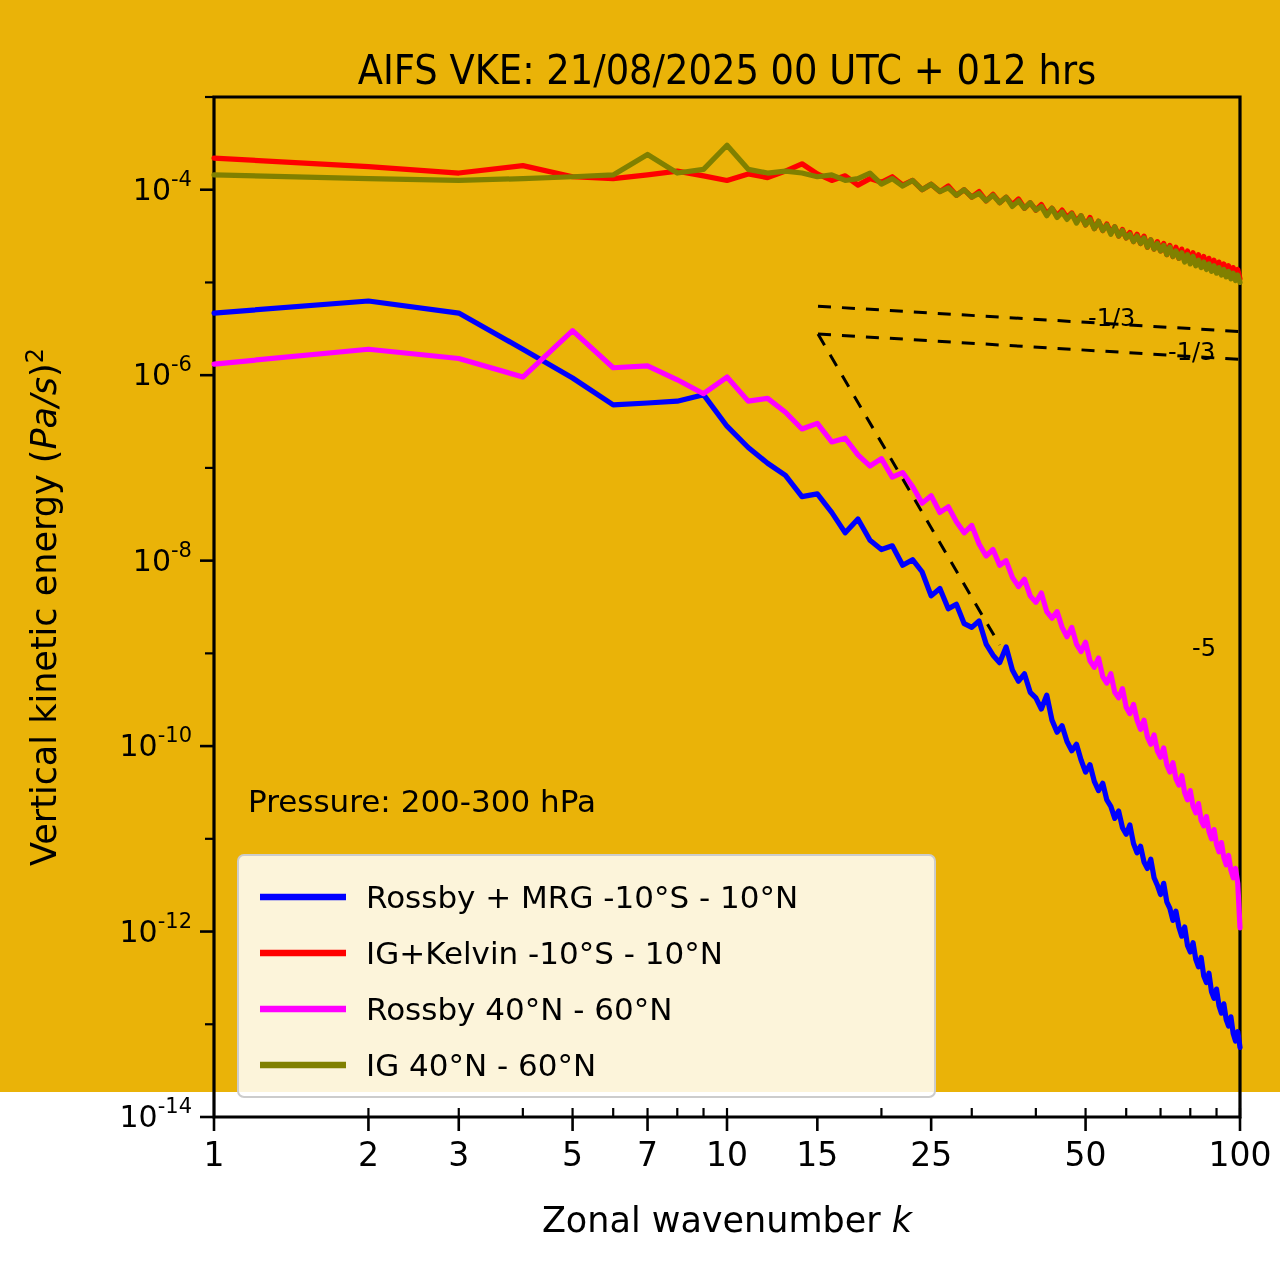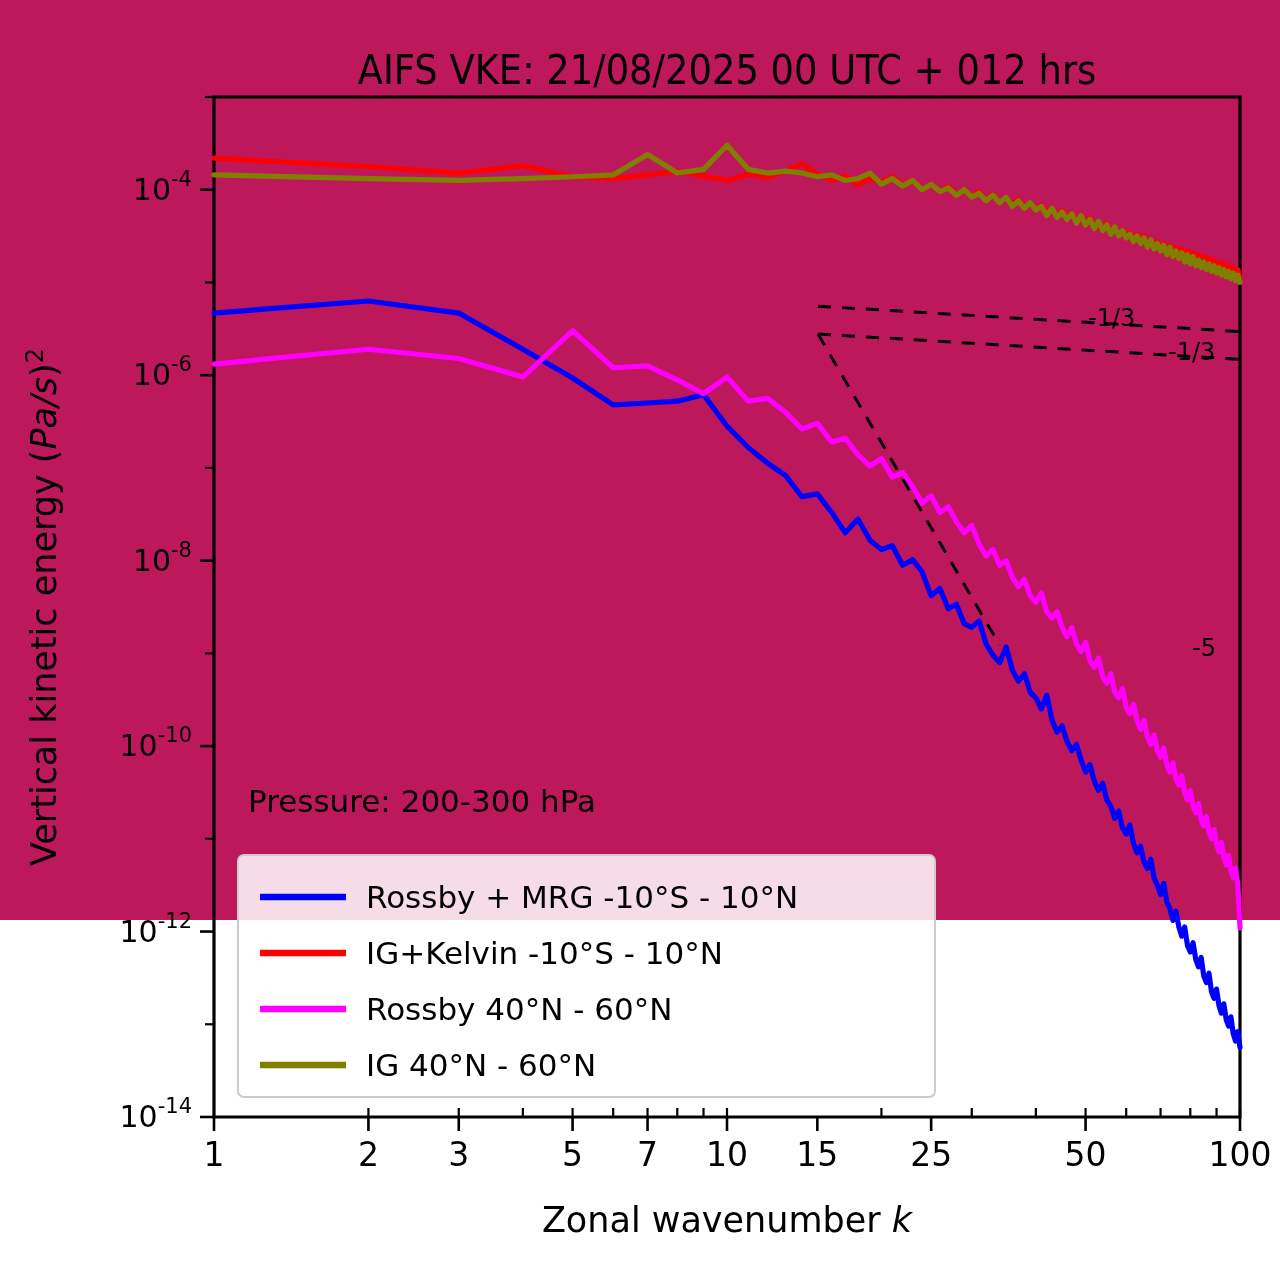--- a/index.html
+++ b/index.html
@@ -9,22 +9,22 @@
   }
   body {
     width: 1280px;
     height: 1288px;
     font-family: "DejaVu Sans", sans-serif;
     overflow: hidden;
   }
   #figure {
     position: relative;
     width: 1280px;
-    height: 920px;
-    background: #be185d;
+    height: 1092px;
+    background: #eab308;
   }
   svg.plot-svg {
     position: absolute;
     left: 0;
     top: 0;
     width: 1280px;
     height: 1288px;
     display: block;
   }
   text { font-family: "DejaVu Sans", sans-serif; fill: #000000; }

